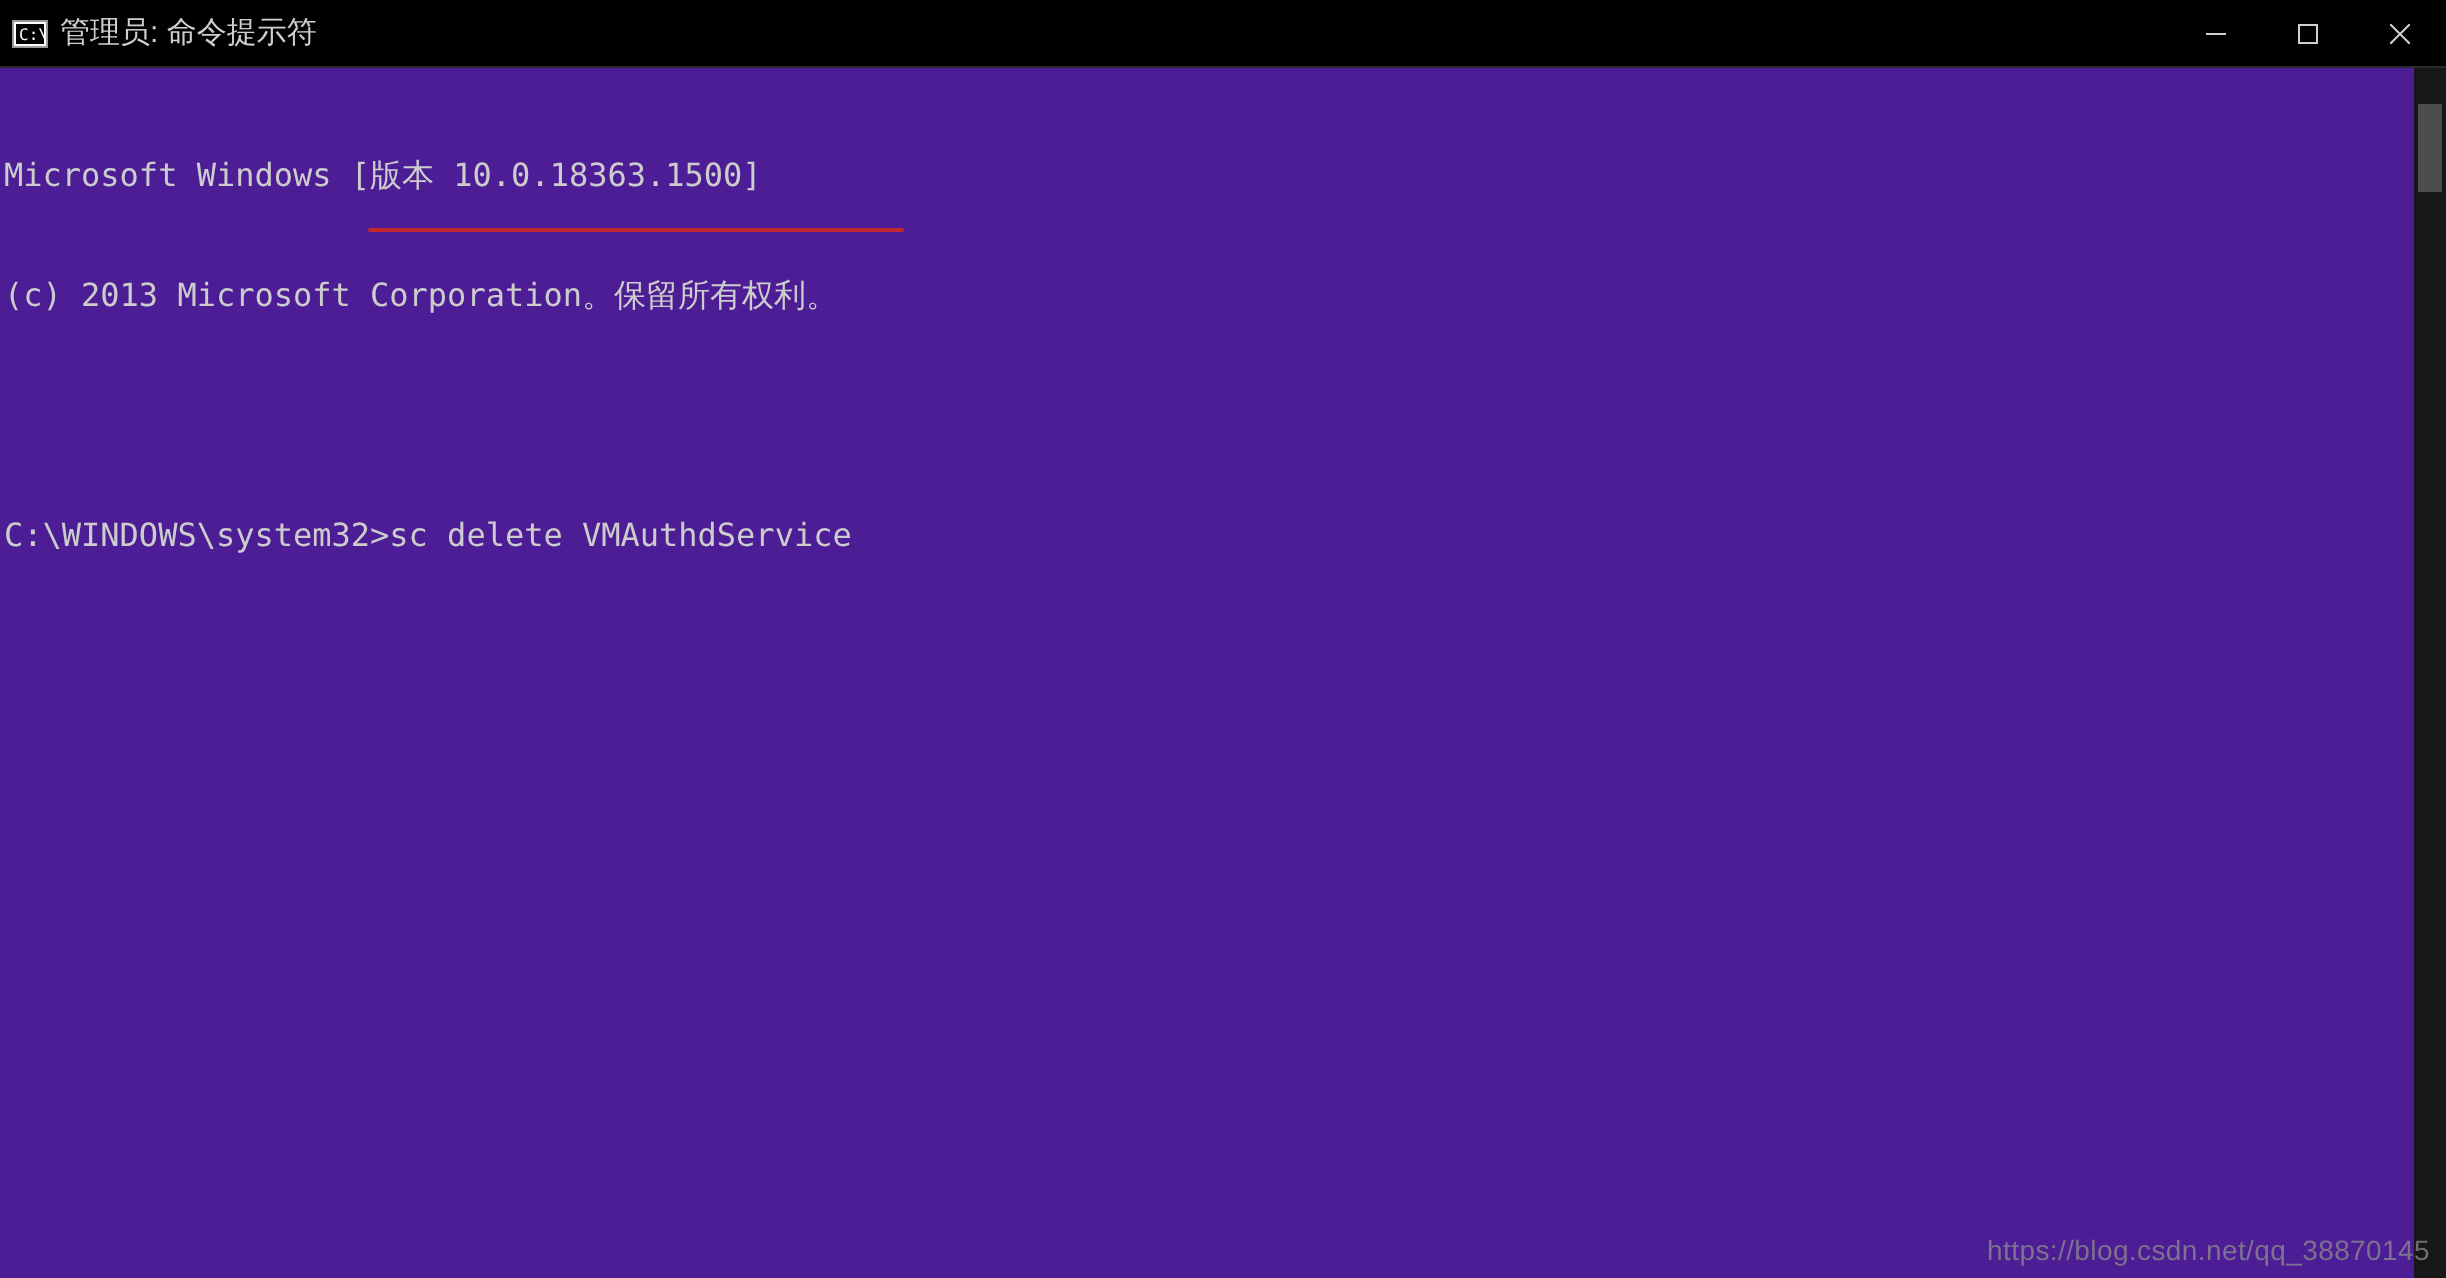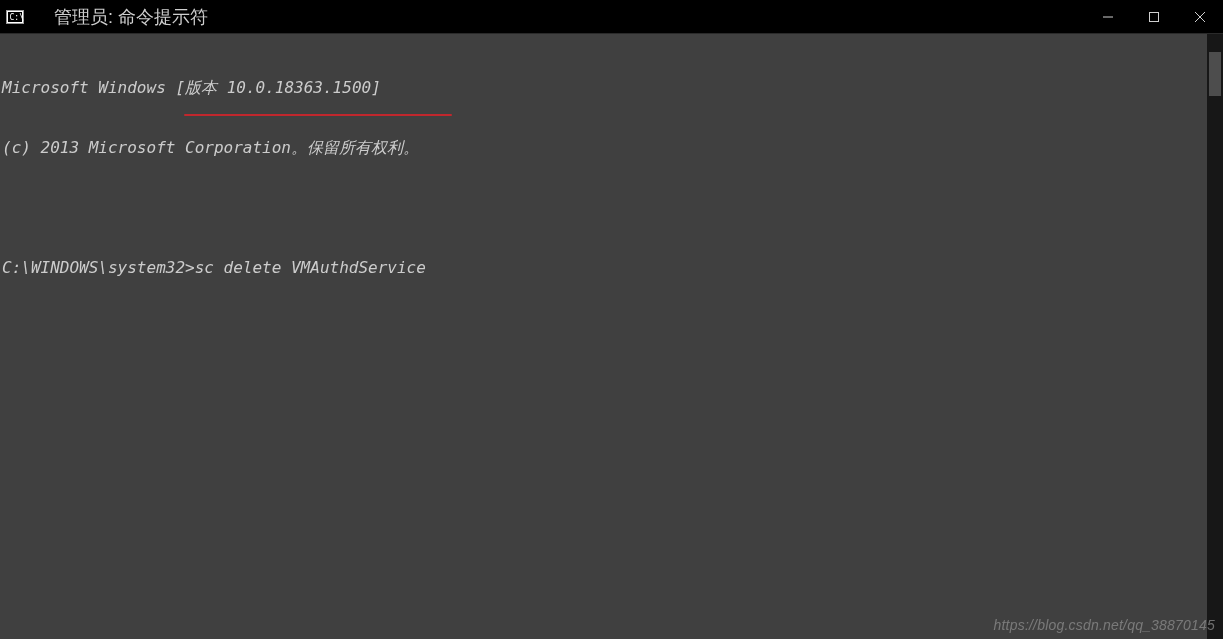--- a/index.html
+++ b/index.html
@@ -28,44 +28,42 @@
     .app-icon {
       width: 18px;
       height: 16px;
       display: inline-flex;
       align-items: center;
       justify-content: center;
     }
     .app-icon svg { display:block; }
     .title-text {
       color: #cfcfcf;
-      font-size: 18px;
+      font-size: 15px;
       font-family: "Microsoft YaHei", "SimSun", sans-serif;
       white-space: nowrap;
-      margin-left: 24px;
     }
     .titlebar-right {
       display: flex;
       height: 100%;
     }
     .win-btn {
       width: 46px;
       height: 100%;
       display: flex;
       align-items: center;
       justify-content: center;
       color: #cfcfcf;
     }
     .win-btn svg { display:block; }
 
     .client {
       position: relative;
       height: calc(100% - 34px);
-      background: #404040;
-      font-style: italic;
+      background: #4c1d95;
     }
     .terminal {
       position: absolute;
       left: 0;
       top: 4px;
       right: 16px;
       bottom: 0;
       color: #cccccc;
       font-size: 16px;
       line-height: 20px;

